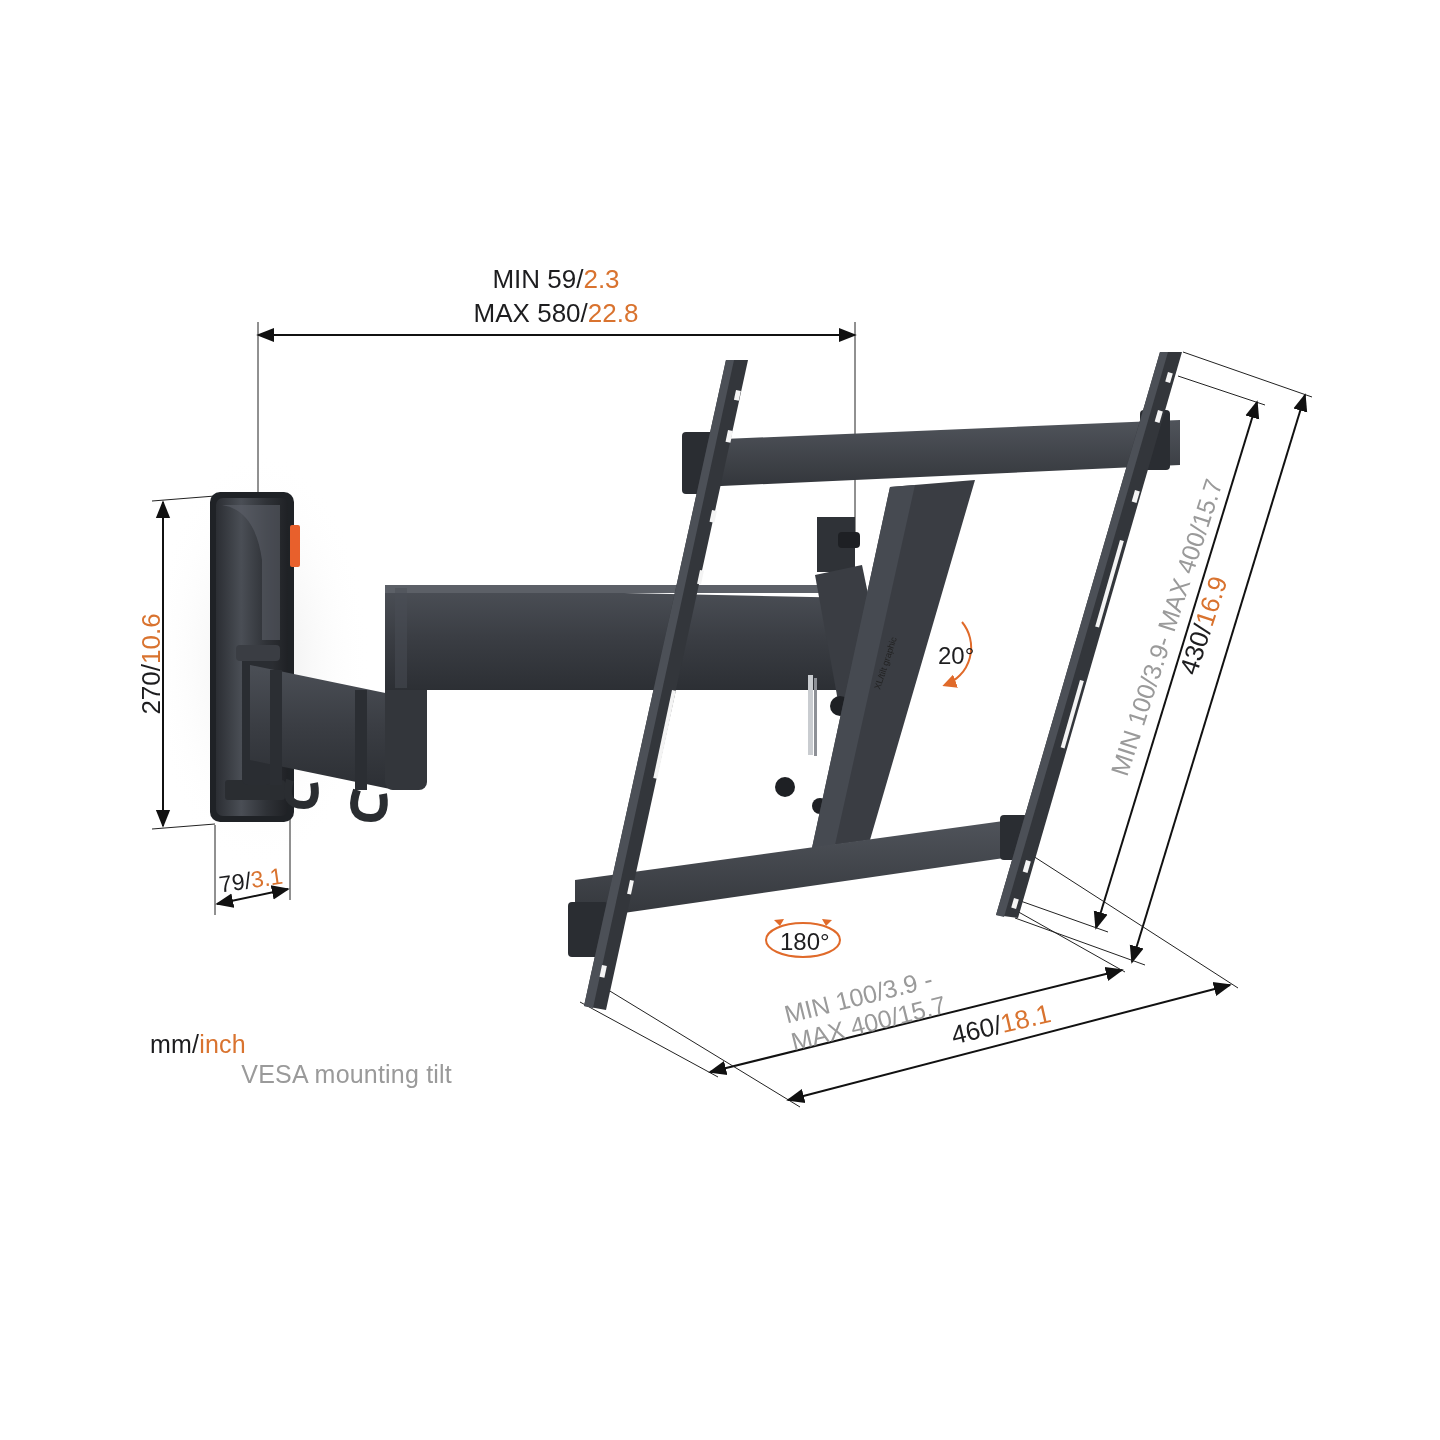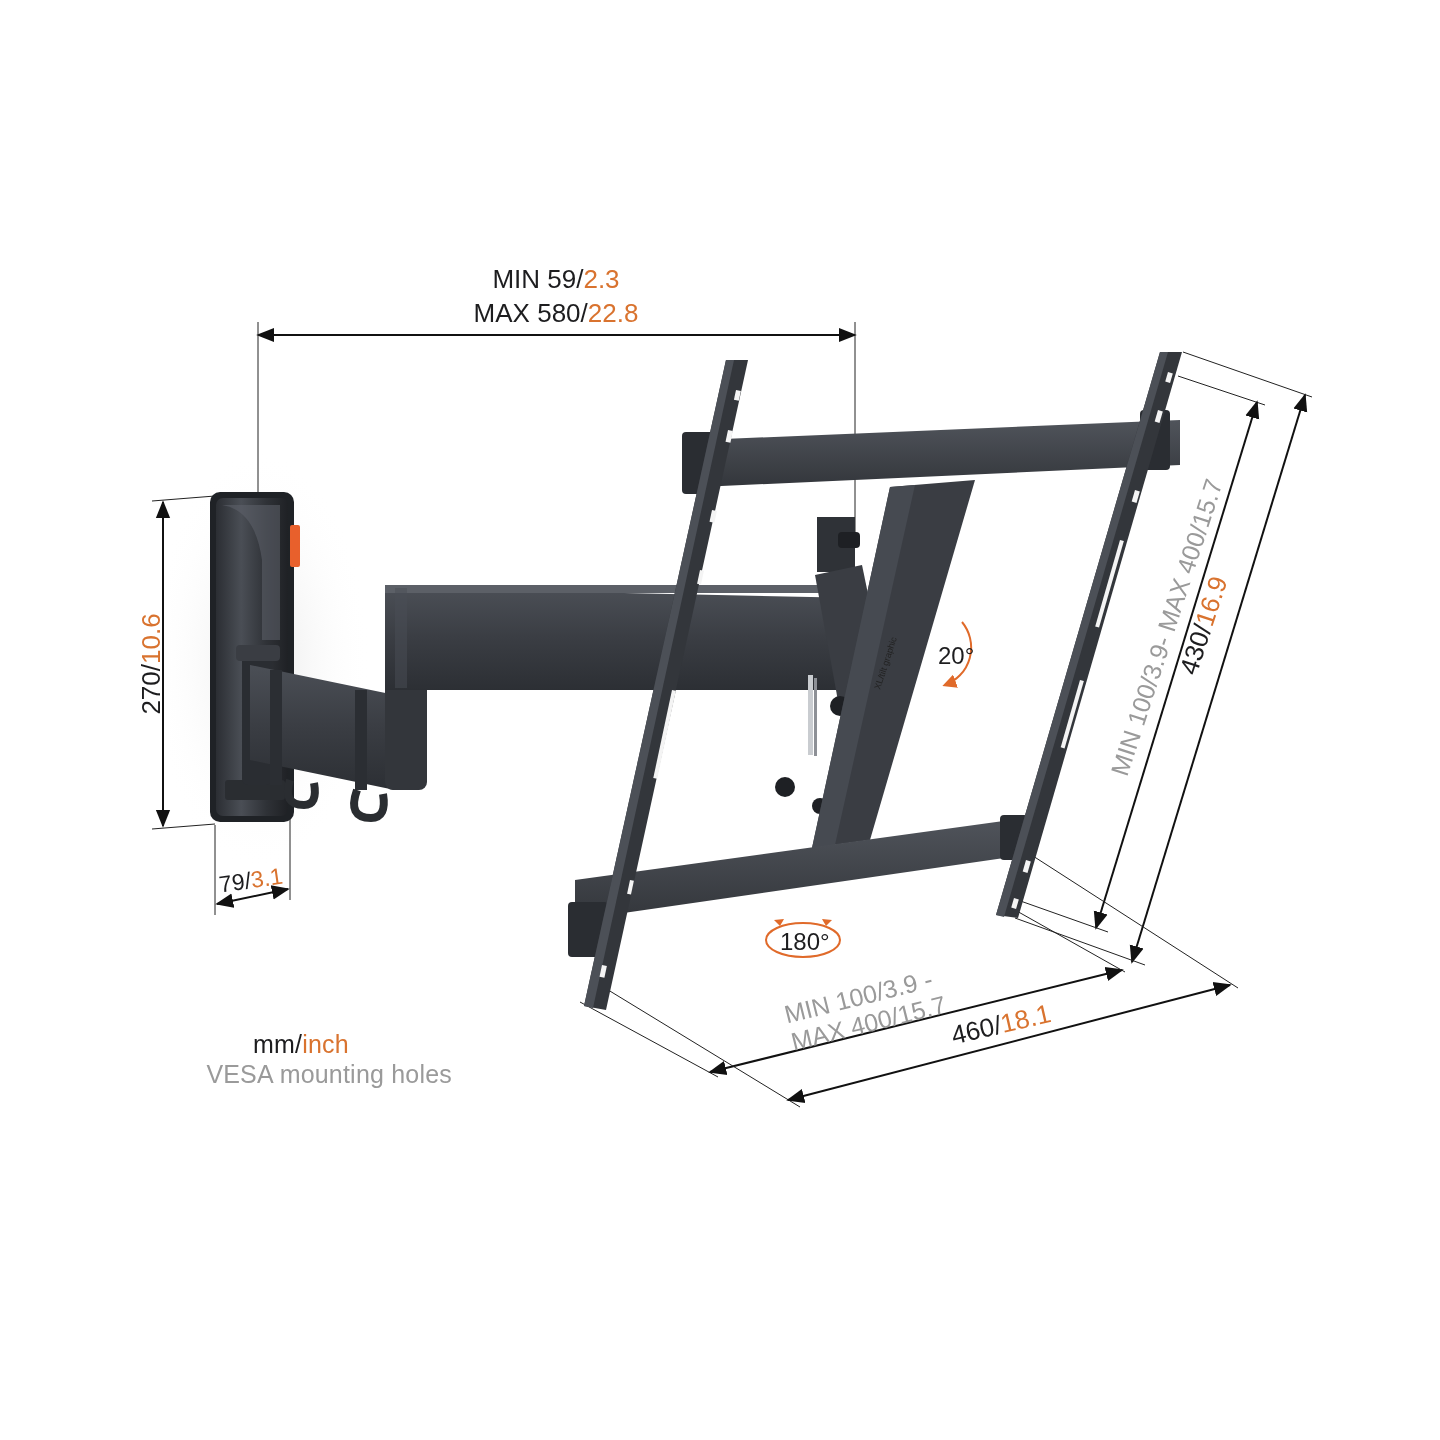--- a/index.html
+++ b/index.html
@@ -3,21 +3,21 @@
 <meta charset="utf-8">
 <style>
   html, body { margin: 0; padding: 0; background: #ffffff; }
   body { width: 1440px; height: 1440px; position: relative; overflow: hidden;
          font-family: "Liberation Sans", "DejaVu Sans", sans-serif; }
   #stage { position: absolute; left: 0; top: 0; width: 1440px; height: 1440px; }
   svg text { font-family: "Liberation Sans", "DejaVu Sans", sans-serif; }
   .lbl-dark { fill: #1d1d1f; }
   .lbl-orange { fill: #d9732f; }
   .lbl-gray { fill: #9a9a9a; }
-  .legend-line1 { position: absolute; left: 150px; top: 1030px; width: 302px; text-align: center;
+  .legend-line1 { position: absolute; left: 150px; top: 1030px; width: 302px; text-align: left;
                   font-size: 25px; color: #1d1d1f; letter-spacing: 0.2px; }
   .legend-line2 { position: absolute; left: 100px; top: 1060px; width: 352px; text-align: right;
                   font-size: 25px; color: #9a9a9a; letter-spacing: 0.2px; }
   .orange { color: #d9732f; }
 </style>
 </head>
 <body>
 
 <div id="stage">
 <svg width="1440" height="1440" viewBox="0 0 1440 1440" xmlns="http://www.w3.org/2000/svg">
@@ -217,14 +217,14 @@
 
   <text x="1003" y="1033" font-size="26" text-anchor="middle" transform="rotate(-13 1003 1033)">
     <tspan class="lbl-dark">460/</tspan><tspan class="lbl-orange">18.1</tspan>
   </text>
 </svg>
 
 
 <div class="legend-line1">
   <span>mm/</span><span class="orange">inch</span>
 </div>
-<div class="legend-line2">VESA mounting holes</div>
+<div class="legend-line2">VESA mounting tilt</div>
 </div>
 
 </body></html>

